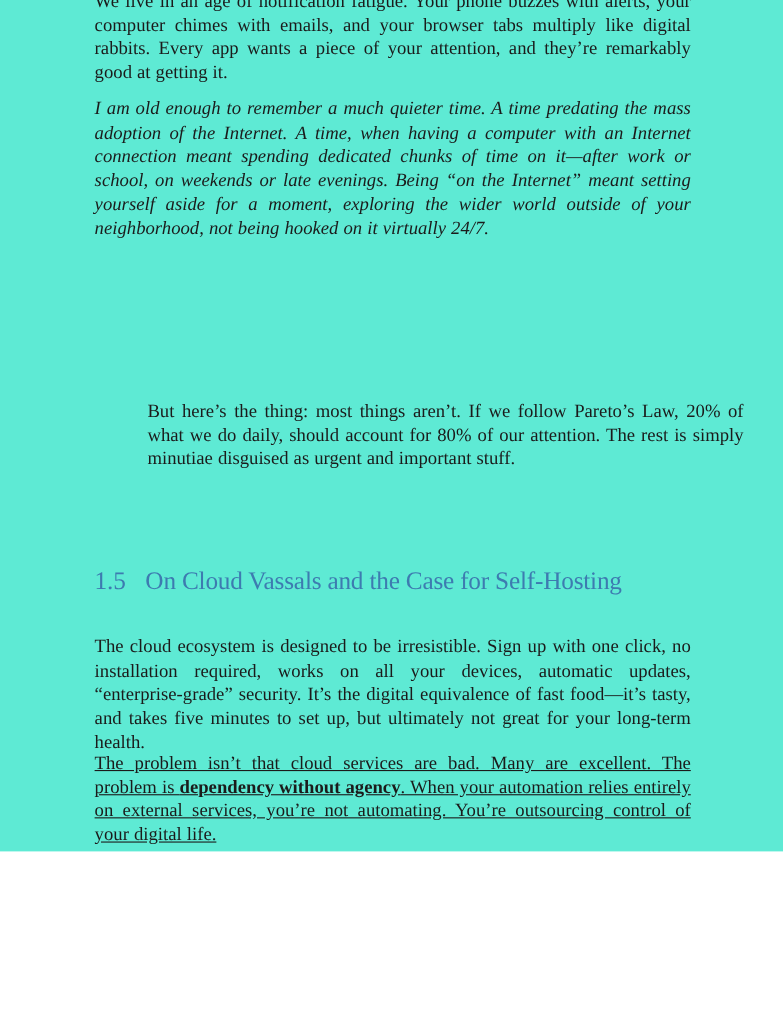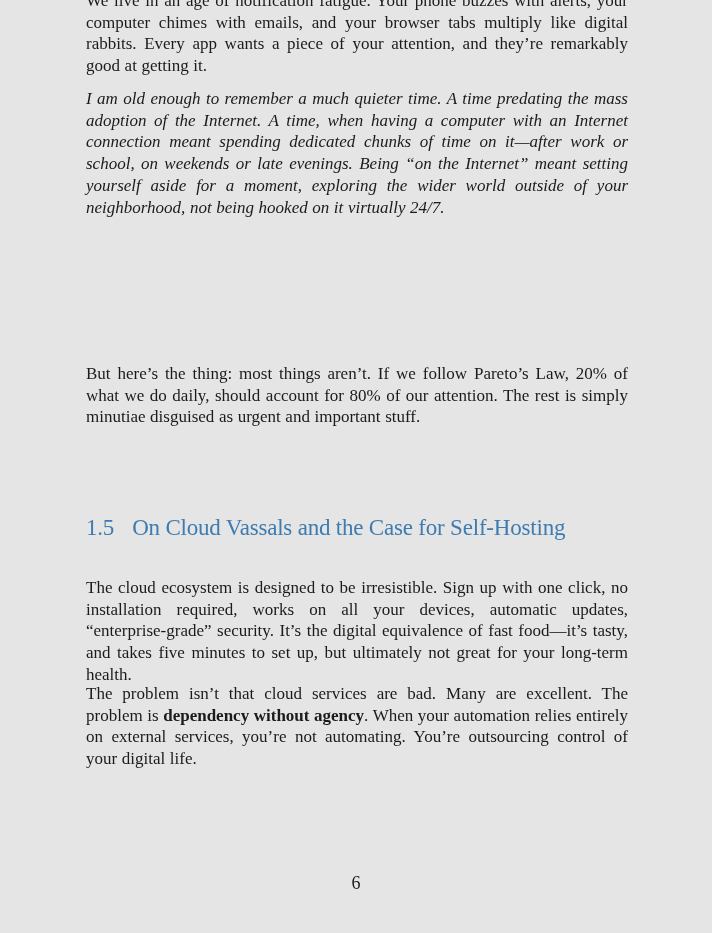--- a/index.html
+++ b/index.html
@@ -5,42 +5,42 @@
   * { box-sizing: border-box; }
   html, body { margin: 0; padding: 0; }
   body {
     width: 712px; height: 933px;
     background: #ffffff;
     overflow: hidden;
     font-family: "Liberation Serif", "DejaVu Serif", serif;
   }
   .page {
     position: relative;
-    width: 712px; height: 933px;
-    background: #e5e5e5;
+    width: 712px; height: 774px;
+    background: #5eead4;
     overflow: hidden;
   }
   .para {
     position: absolute;
     left: 86px; width: 542px;
     margin: 0;
     font-size: 17px;
     line-height: 21.7px;
     color: #1b1b1b;
     text-align: justify;
     text-align-last: left;
     word-spacing: 0.02em;
   }
   .p1 { top: -10px; }
   .p2 { top: 88px; font-style: italic; }
   .p3 { top: 260px; }
-  .p4 { top: 363px; }
+  .p4 { top: 363px; margin-left: 48px; }
   .p5 { top: 443px; }
   .p6 { top: 577px; }
-  .p7 { top: 683px; }
+  .p7 { top: 683px; text-decoration: underline; }
   .heading {
     position: absolute;
     left: 86px; top: 514px; width: 600px;
     margin: 0;
     font-size: 23px;
     line-height: 28px;
     font-weight: normal;
     color: #3d7bb0;
     letter-spacing: -0.2px;
   }

